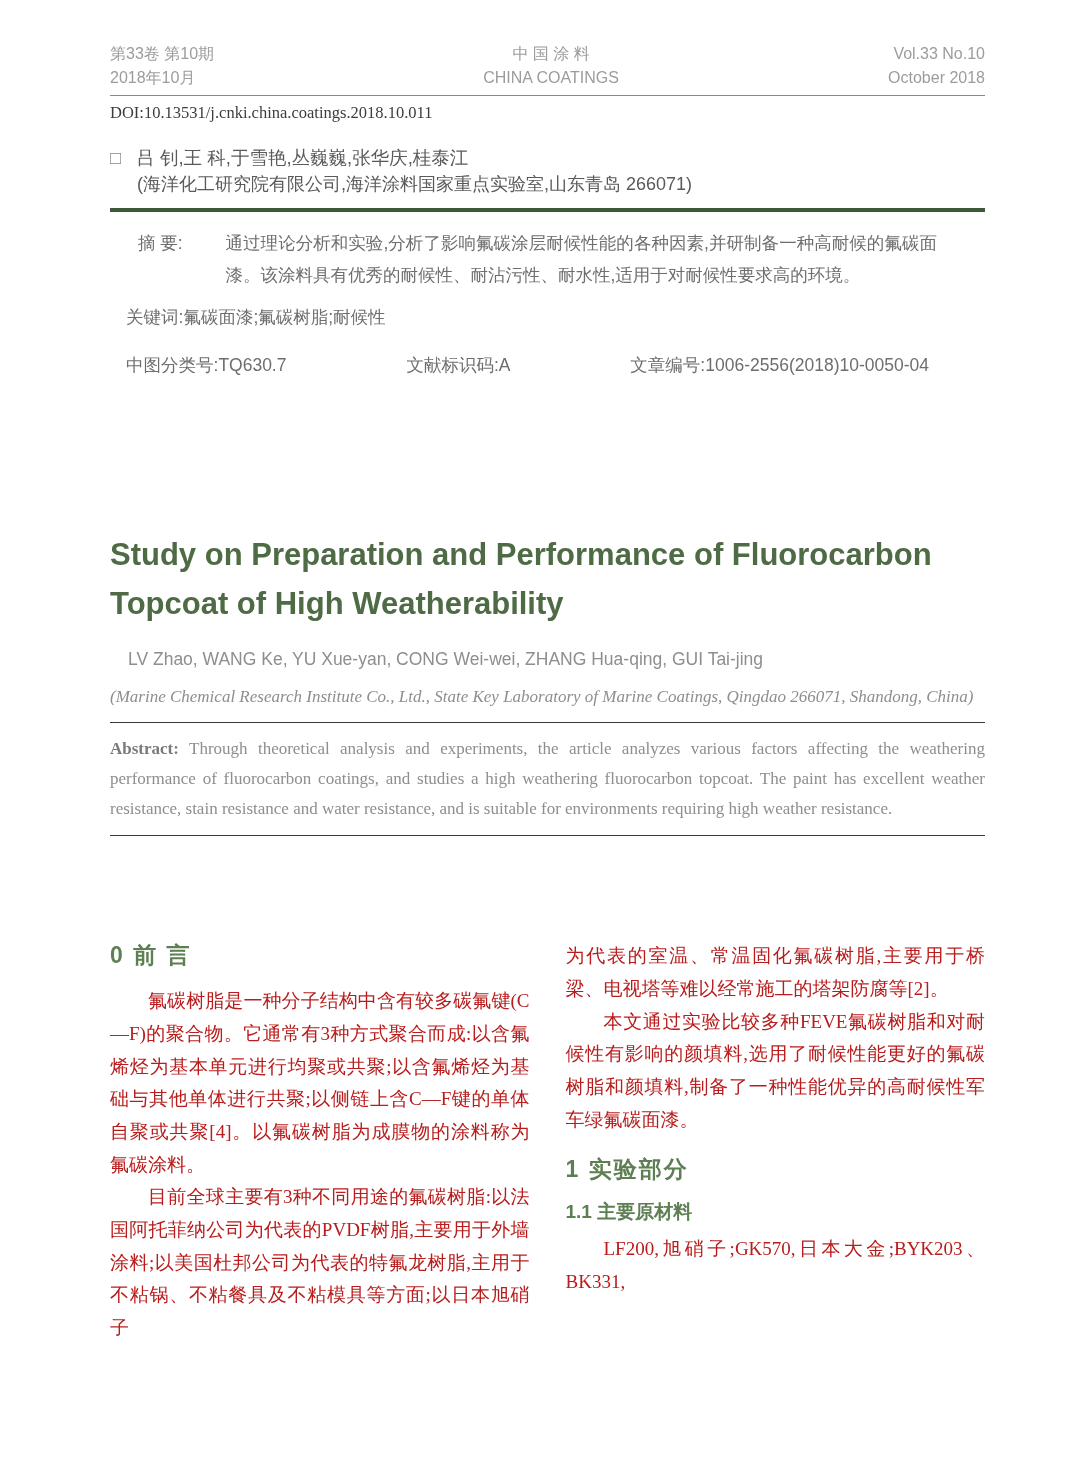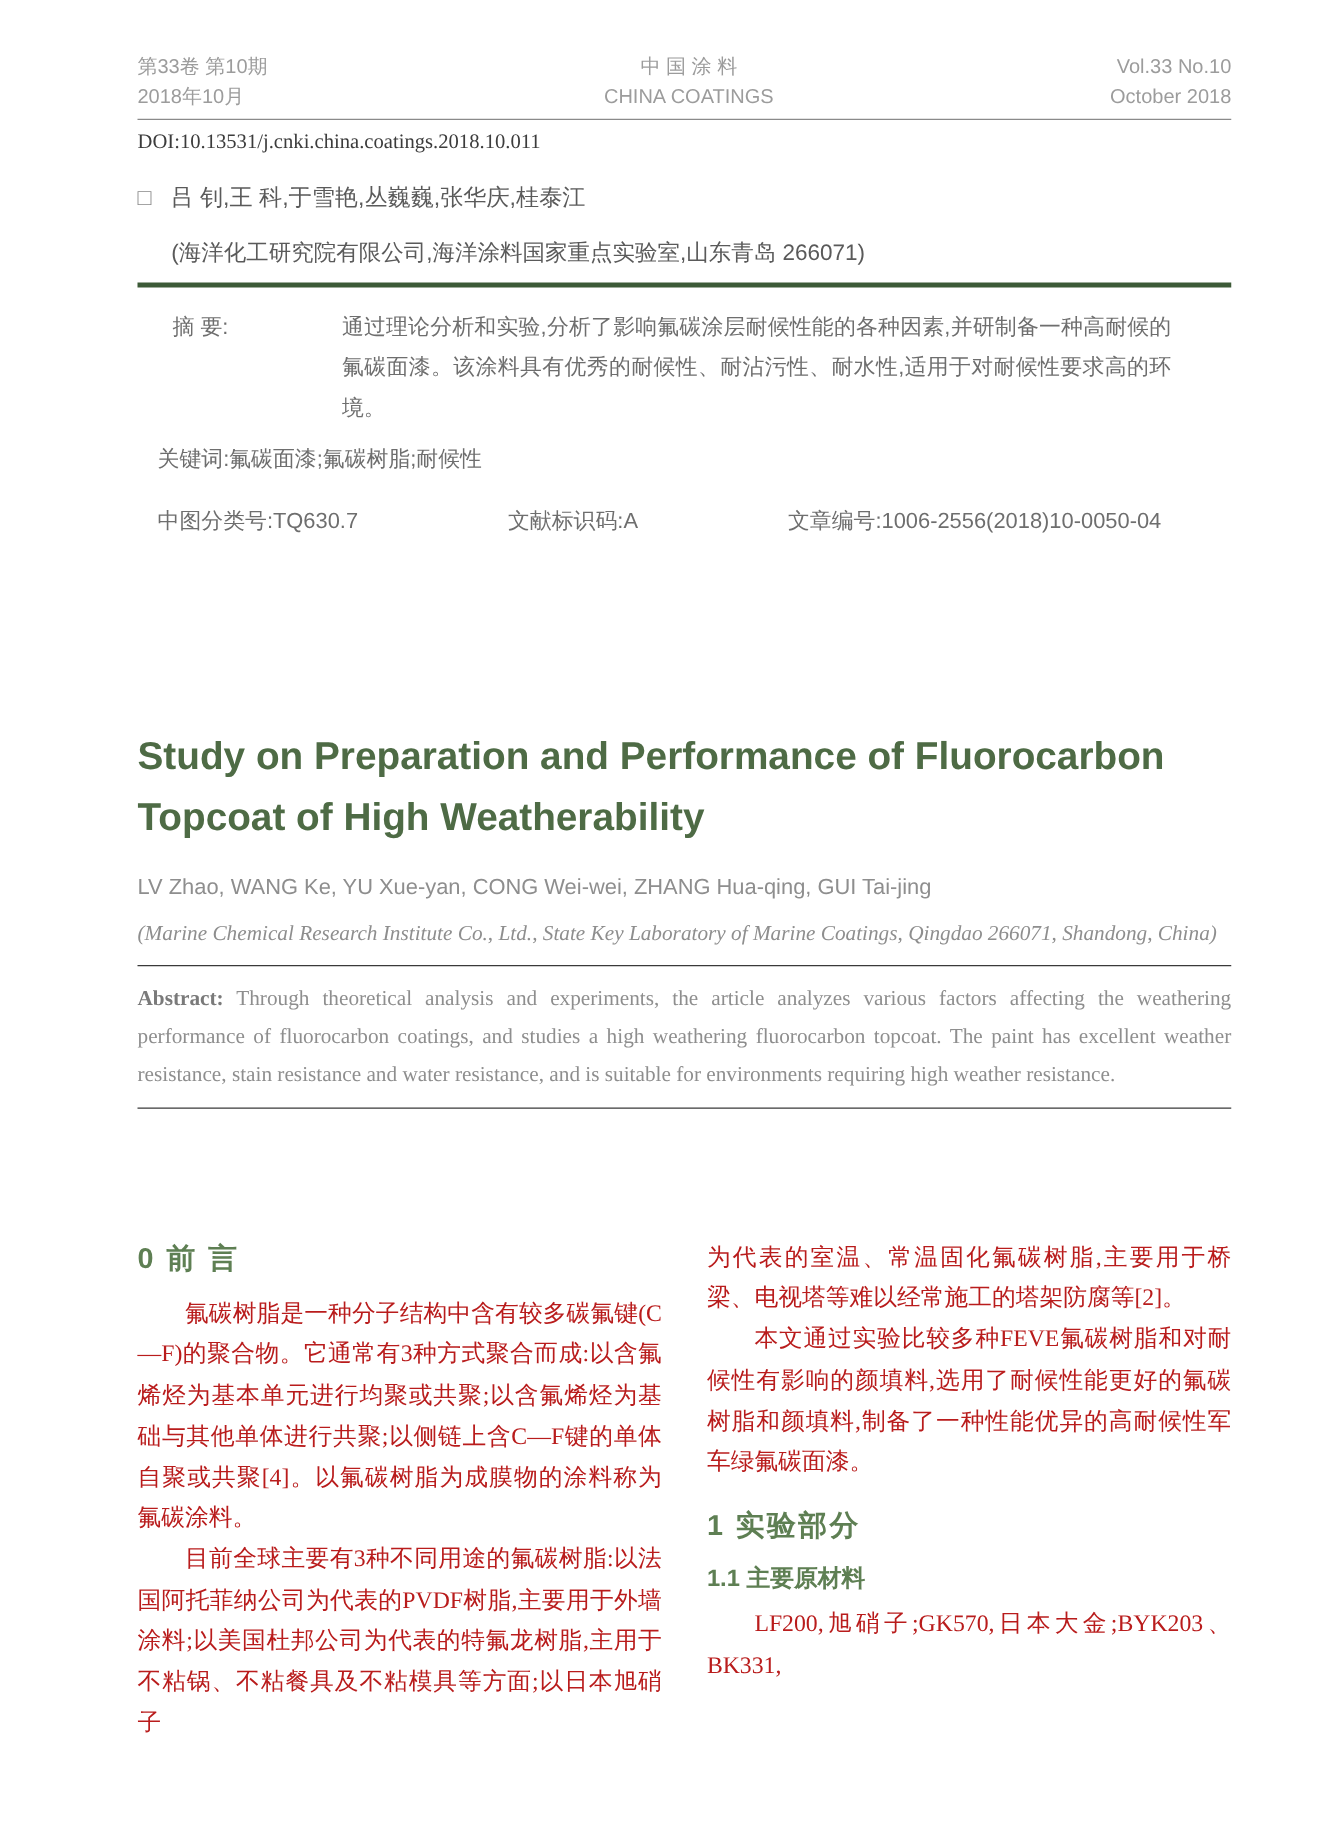--- a/index.html
+++ b/index.html
@@ -26,43 +26,43 @@
   
   .title-cn {
     margin-top:122px;
     font-family:"Liberation Sans", sans-serif;
     font-weight:bold; font-size:43px; letter-spacing:3px;
     color:#4e6b45;
   }
   .authors-cn { margin-top:22px; font-size:18.5px; color:#5a5a5a;
                 font-family:"Liberation Sans", sans-serif; }
   .authors-cn .marker { color:#8a8a8a; margin-right:10px; }
-  .affil-cn { margin-top:20px; padding-left:27px; font-size:18px; color:#5a5a5a;
+  .affil-cn { margin-top:2px; padding-left:27px; font-size:18px; color:#5a5a5a;
               font-family:"Liberation Sans", sans-serif; }
   .green-rule { margin-top:12px; height:4px; background:#3c5a37; }
 
   
   .abs-cn { margin-top:15px; padding:0 48px 0 16px; color:#6e6e6e;
             font-size:17.5px; line-height:1.85; font-family:"Liberation Sans", sans-serif; }
-  .abs-cn .abs-row { display:flex; padding-left:12px;gap:48px; }
+  .abs-cn .abs-row { display:flex; padding-left:12px; }
   .abs-cn .abs-label { flex:0 0 5em; white-space:nowrap; }
   .abs-cn .abs-text { flex:1; text-align:justify; }
   .abs-cn .kw-row { margin-top:9px; }
   .abs-cn .clc-row { margin-top:16px; display:flex; justify-content:space-between;
                      padding-right:8px; }
 
   
   .title-en {
     margin-top:148px;
     font-family:"Liberation Sans", sans-serif;
     font-weight:bold; font-size:31px; line-height:1.6;
     color:#4e6b45;
   }
   .authors-en { margin-top:20px; font-size:17.5px; color:#8e8e8e;
-                font-family:"Liberation Sans", sans-serif; }
+                font-family:"Liberation Sans", sans-serif;margin-left:18px; }
   .affil-en { margin-top:17px; font-size:17px; font-style:italic; color:#8e8e8e; }
   .rule-dark { border:none; border-top:1.5px solid #3a3a3a; }
   .r1 { margin-top:15px; }
   .abs-en { margin-top:11px; font-size:17px; line-height:1.78; color:#8e8e8e;
             text-align:justify; }
   .abs-en b { color:#7a7a7a; }
   .abs-en .kw { text-align:left; }
   .r2 { margin-top:11px; }
 
   

